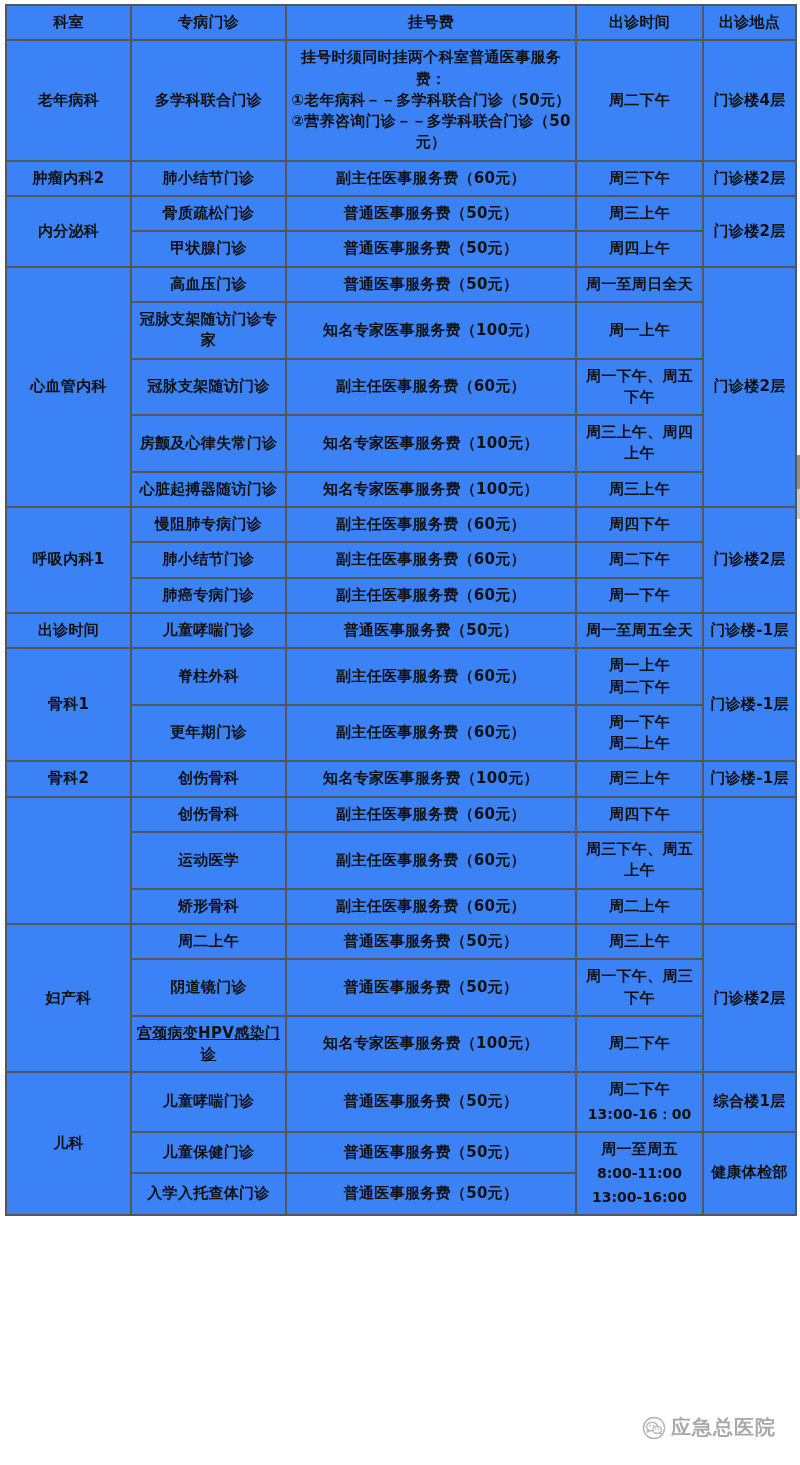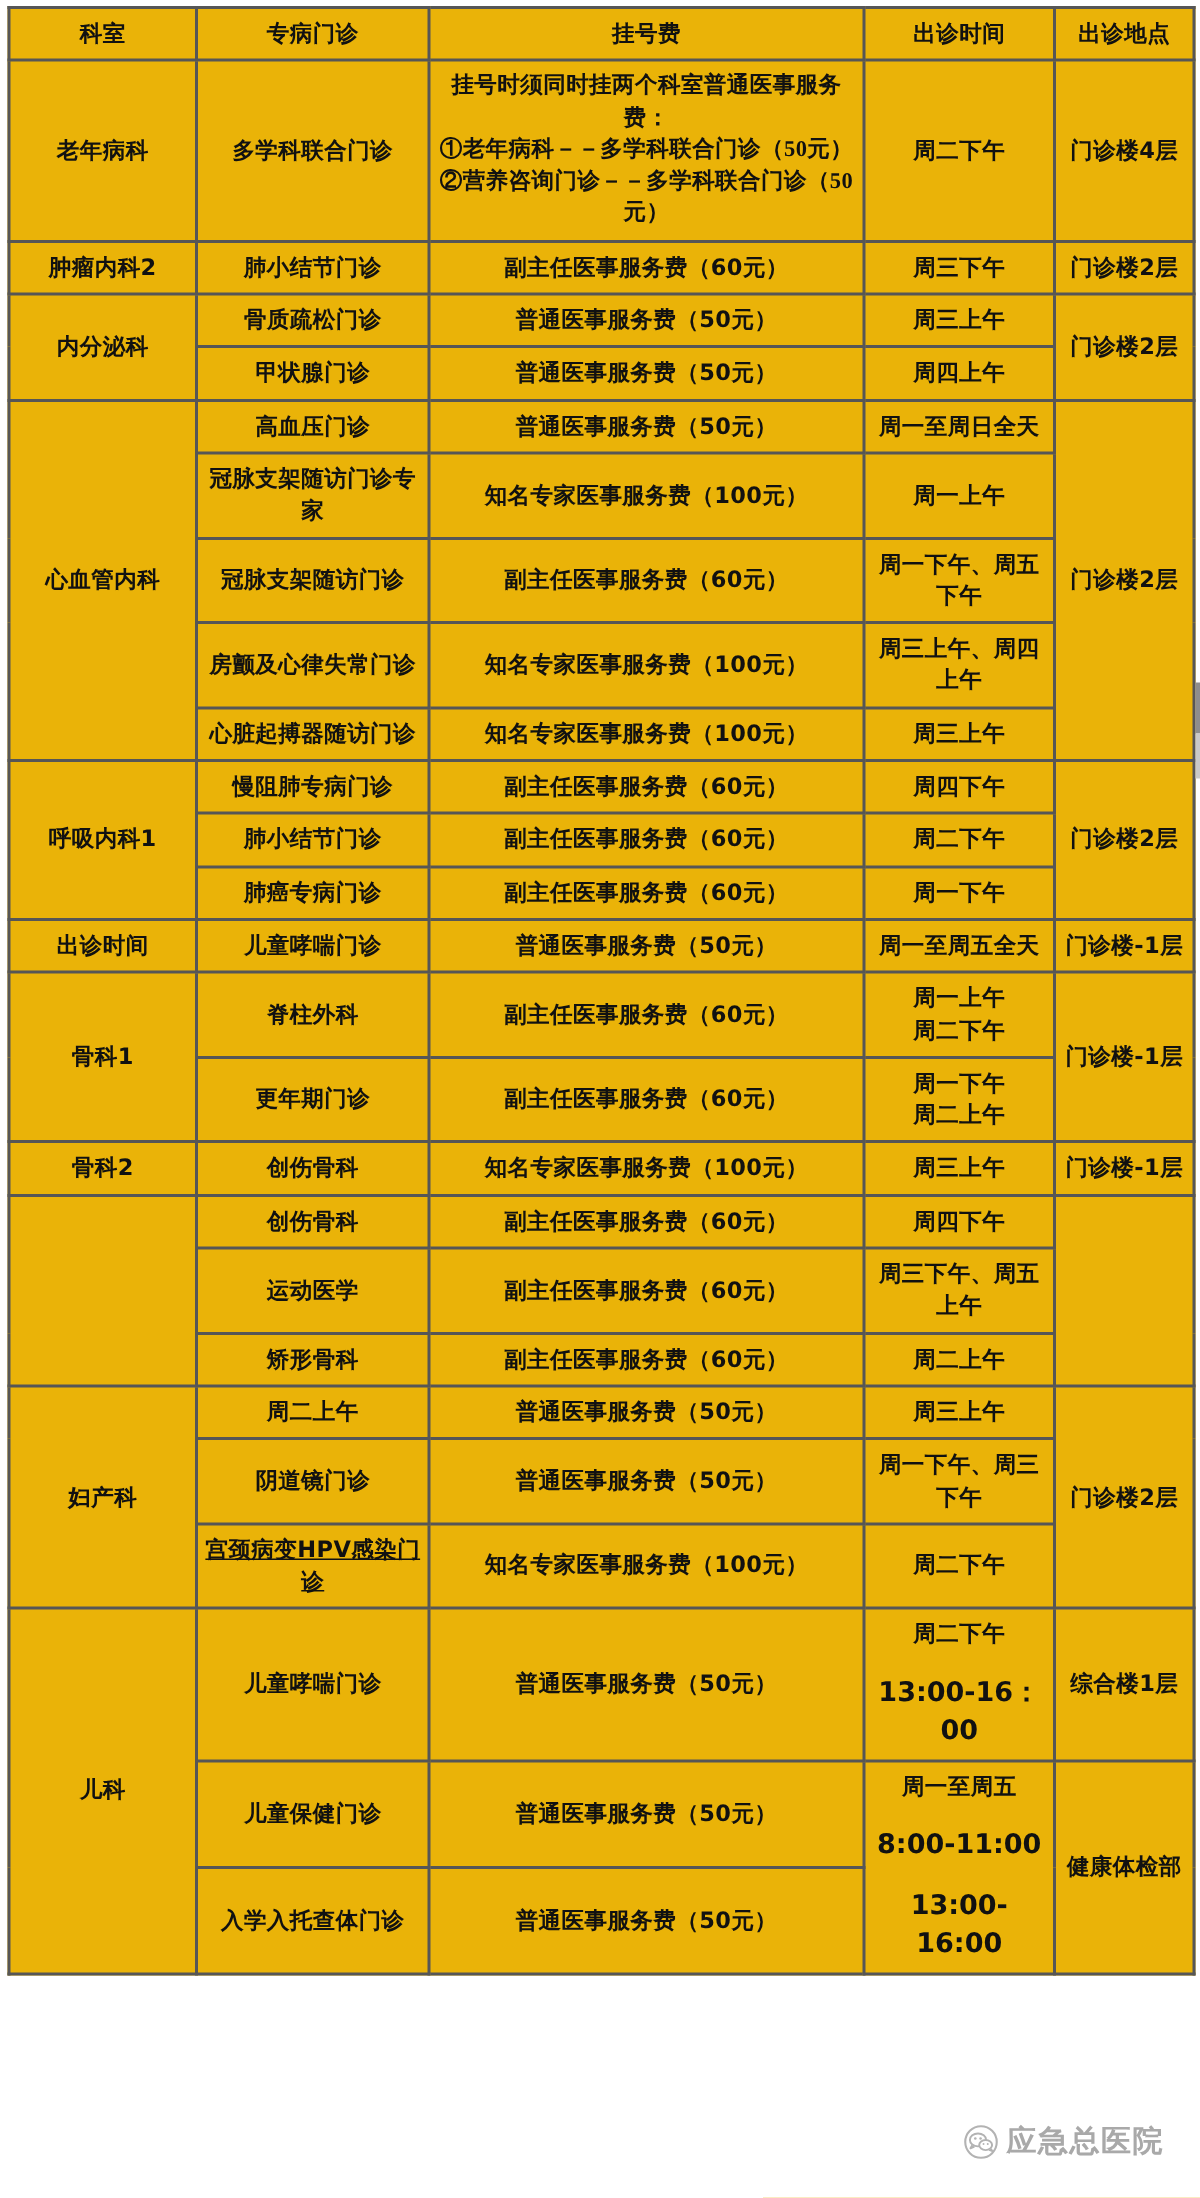--- a/index.html
+++ b/index.html
@@ -8,21 +8,21 @@
     background: #ffffff;
     font-family: "DejaVu Sans", "Liberation Sans", sans-serif;
   }
   body { width: 800px; height: 1465px; position: relative; overflow: hidden; }
 
   #sched {
     width: 790px;
     margin: 4px 0 0 5px;
     border-collapse: collapse;
     table-layout: fixed;
-    background: #eab308;
+    background: #3b82f6;
   }
   #sched td, #sched th {
     border: 2px solid #565656;
     text-align: center;
     vertical-align: middle;
     font-weight: bold;
     color: #111;
     font-size: 15px;
     line-height: 1.42;
     padding: 6px 4px;
@@ -36,31 +36,31 @@
   col.c5 { width: 93px; }
 
   thead td { font-size: 16px; padding: 9px 4px; }
 
   td.fee-block {
     text-align: left;
     padding: 8px 9px 10px 9px;
     font-size: 14.5px;
     line-height: 1.58;
   }
-  td.fee-block .ln { display: block; font-family: Liberation Serif, serif; }
+  td.fee-block .ln { display: block; }
 
   td.two-line .ln { display: block; }
 
   td.small { font-size: 14px; }
   td.xsmall { font-size: 13.5px; text-decoration: underline; }
 
   .time-sub {
     display: block;
-    font-size: 18px;
-    margin-top: 15px;
+    font-size: 14px;
+    margin-top: 4px;
     letter-spacing: 0px;
   }
 
   
   .edge-artifact {
     position: absolute;
     right: 0px;
     width: 3px;
     background: #8d8d8d;
   }

